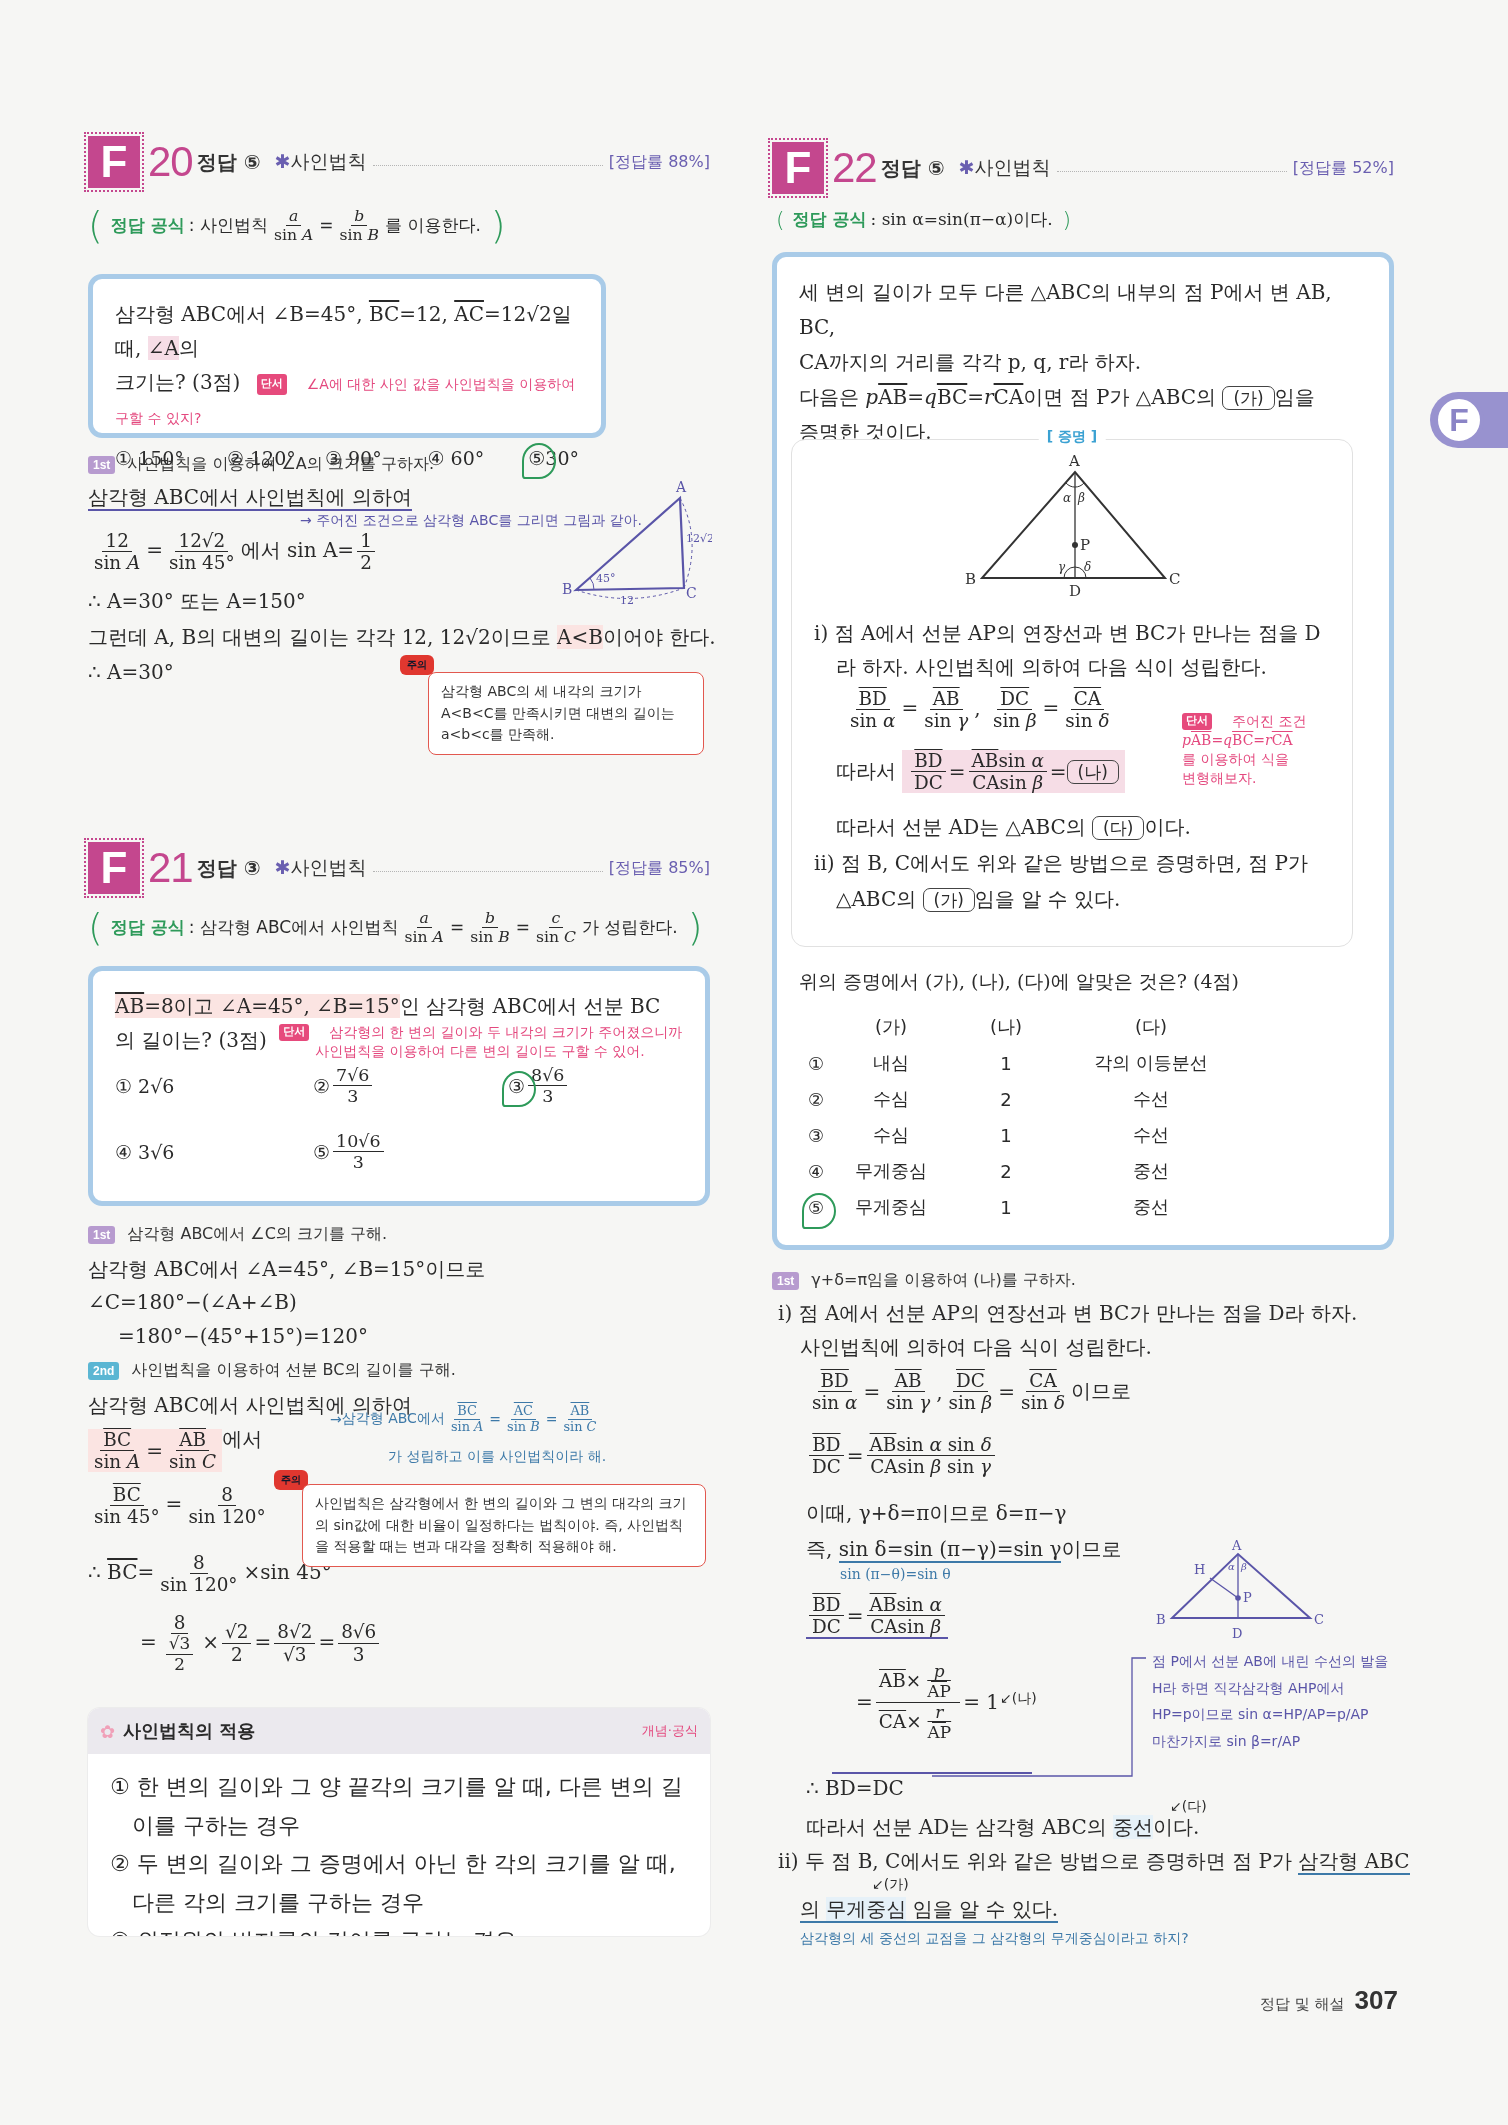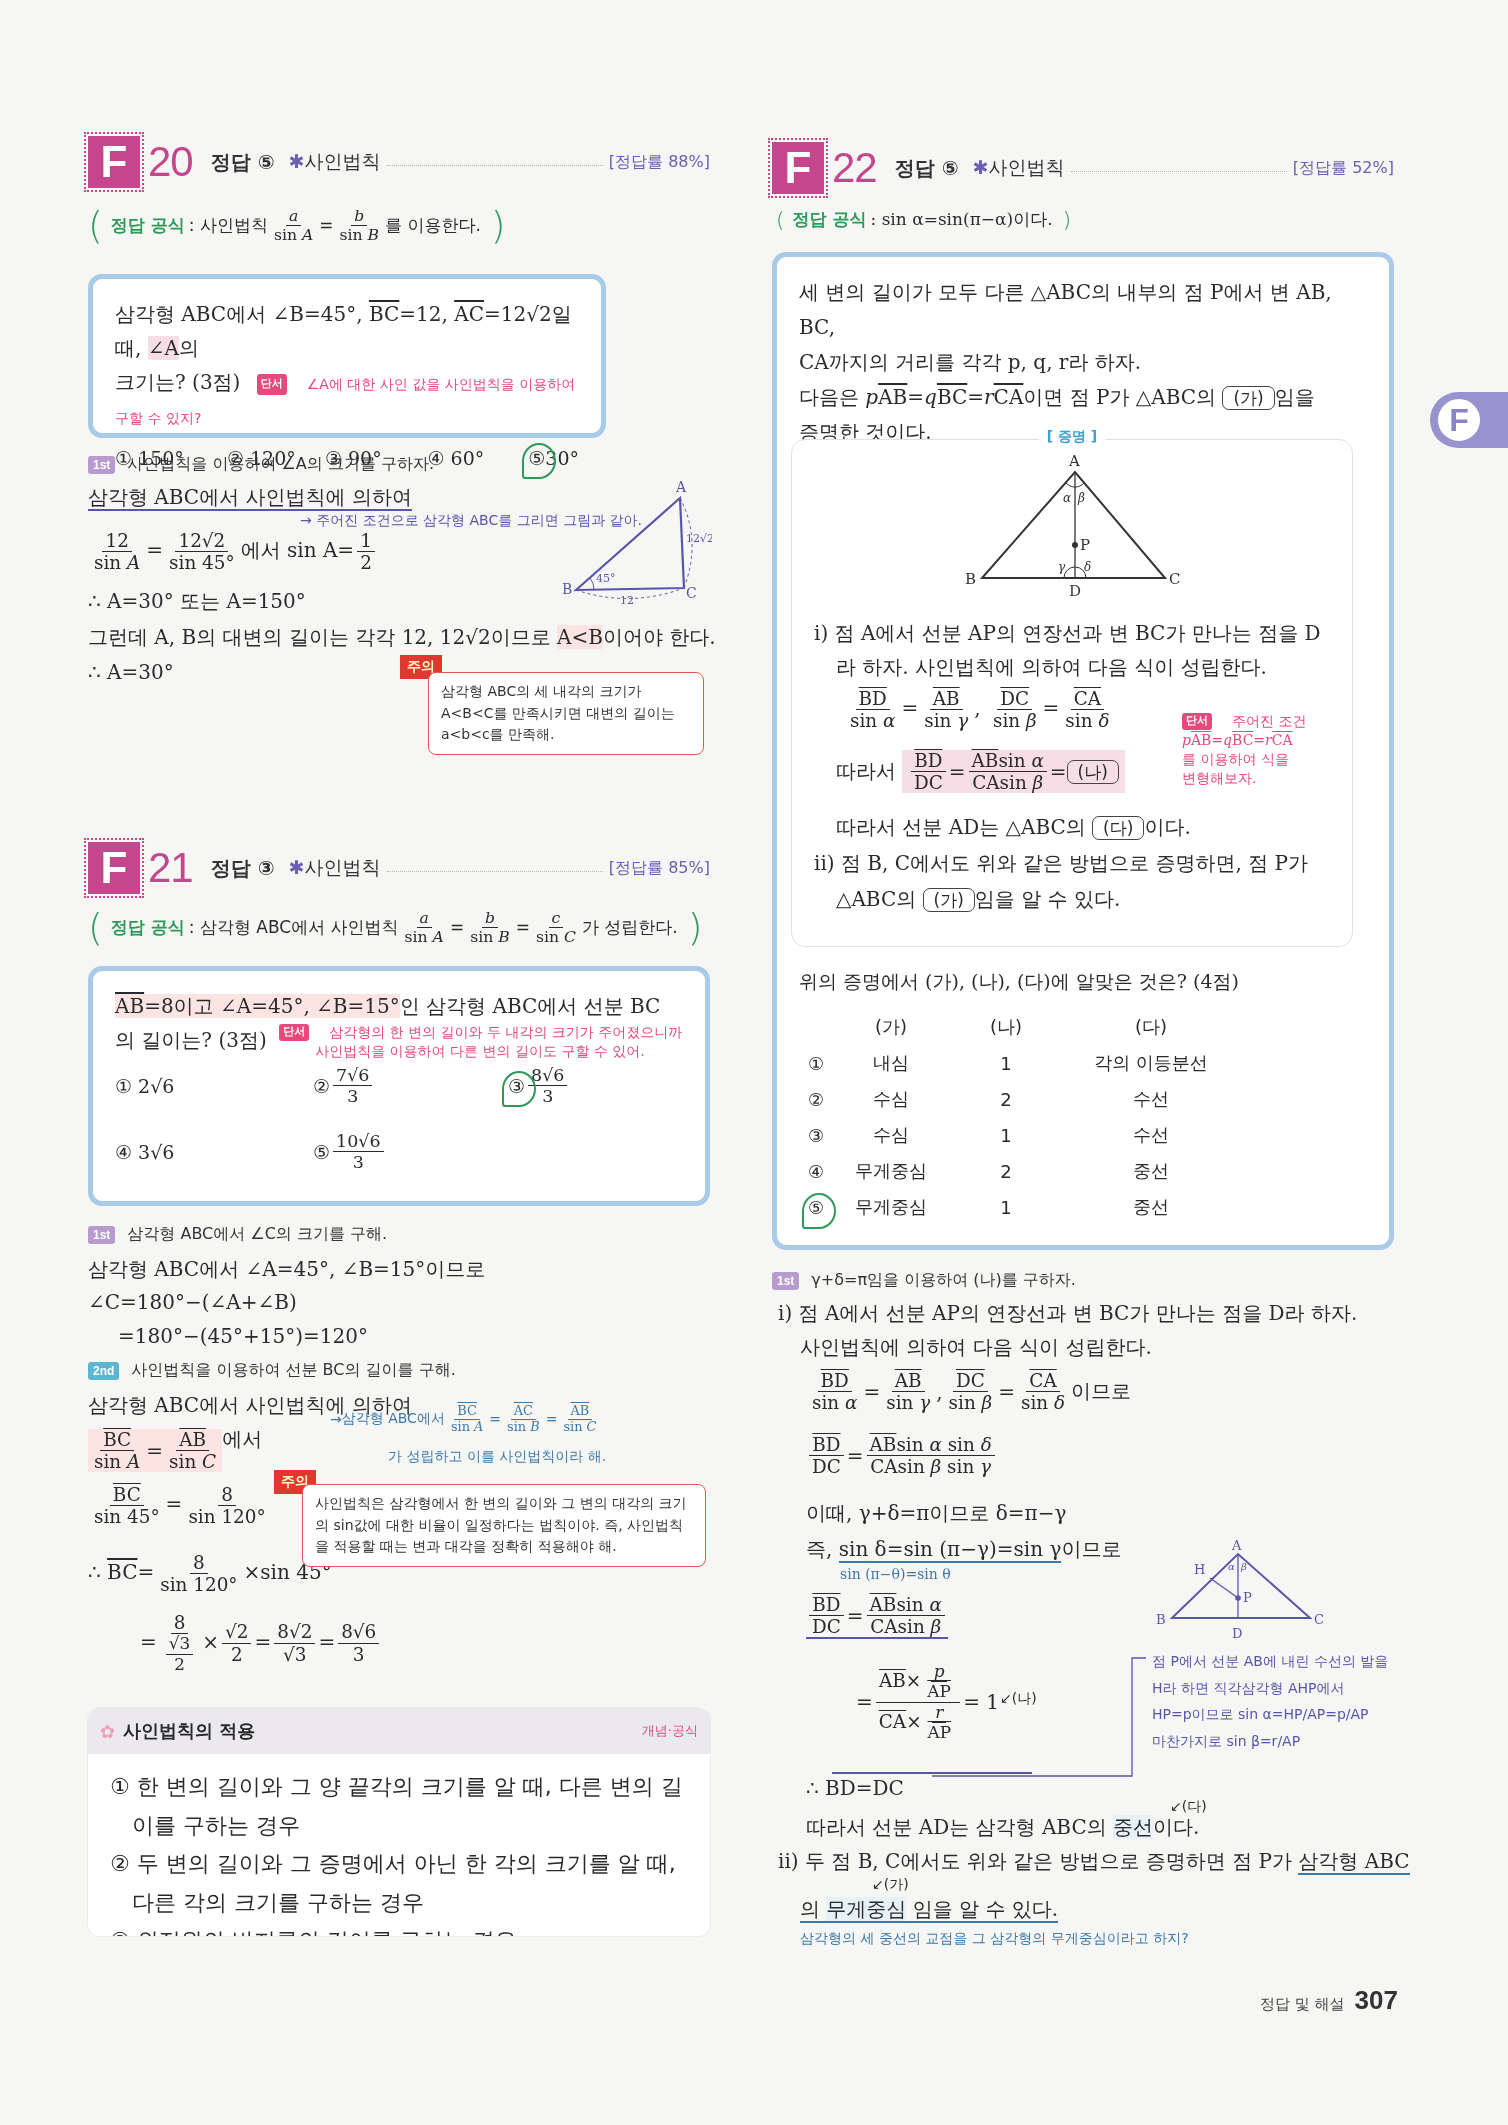--- a/index.html
+++ b/index.html
@@ -4,21 +4,21 @@
 <style>
   * { box-sizing: border-box; margin: 0; padding: 0; }
   html, body { width: 1508px; height: 2125px; background: #f6f6f4; }
   body { position: relative; font-family: "DejaVu Serif", "Liberation Serif", serif; color: #2a2a2a; overflow: hidden; }
   .abs { position: absolute; }
 
   
   .phead { position: absolute; height: 56px; display: flex; align-items: center; width: 622px; }
   .fbox { width: 52px; height: 52px; background: #c4478e; color: #fff; font-family: "Liberation Sans", sans-serif; font-weight: bold; font-size: 44px; display: flex; align-items: center; justify-content: center; outline: 2px dotted #c4478e; outline-offset: 2px; }
   .pnum { font-family: "Liberation Sans", sans-serif; font-size: 42px; color: #c4478e; margin-left: 8px; letter-spacing: -1px; }
-  .ans { font-family: "DejaVu Sans", sans-serif; font-weight: bold; font-size: 20px; margin-left: 18px; color: #333; }
+  .ans { font-family: "DejaVu Sans", sans-serif; font-weight: bold; font-size: 20px; margin-left: 4px; color: #333; }
   .topic { font-family: "DejaVu Sans", sans-serif; font-size: 19px; margin-left: 14px; color: #333; }
   .topic .star { color: #6a5fb0; }
   .dots { flex: 1; border-bottom: 1.5px dotted #b5b5b5; margin: 0 6px; height: 1px; align-self: center; margin-top: 6px; }
   .rate { font-family: "DejaVu Sans", sans-serif; font-size: 16px; color: #6a5fb0; }
 
   
   .key { position: absolute; font-size: 17px; display: flex; align-items: center; font-family: "DejaVu Sans", sans-serif; }
   .brk { color: #2e9a5a; font-size: 38px; font-weight: 300; line-height: 1; }
   .keylabel { color: #2e9a5a; font-weight: bold; margin: 0 4px 0 8px; }
   .frac { display: inline-flex; flex-direction: column; align-items: center; vertical-align: middle; margin: 0 3px; font-family: "DejaVu Serif", serif; font-size: 0.92em; }
@@ -37,21 +37,21 @@
   .circled::before { content: ""; position: absolute; left: -6px; top: -4px; width: 30px; height: 32px; border: 2px solid #2e9a5a; border-radius: 50% 50% 50% 10%; }
 
   .step { font-family: "DejaVu Sans", sans-serif; font-size: 16px; color: #333; display: flex; align-items: center; }
   .stepbadge { display: inline-block; font-family: "Liberation Sans", sans-serif; font-weight: bold; font-size: 12px; color: #fff; padding: 2px 5px; border-radius: 3px; margin-right: 12px; }
   .b1 { background: #b79bcf; }
   .b2 { background: #5bb6d3; }
   .line { position: absolute; font-size: 20px; white-space: nowrap; }
   .note-blue { font-family: "DejaVu Sans", sans-serif; font-size: 14px; color: #5a55a8; }
   .note-teal { font-family: "DejaVu Sans", sans-serif; font-size: 14px; color: #3d79a8; }
   .warnbox { position: absolute; border: 1.5px solid #e2584f; border-radius: 8px; background: #fff; font-family: "DejaVu Sans", sans-serif; font-size: 14px; color: #333; padding: 8px 12px; line-height: 1.55; }
-  .warnflag { position: absolute; background: #e0372f; color: #fef9c3; font-family: "DejaVu Sans", sans-serif; font-weight: bold; font-size: 14px; padding: 3px 7px; border-radius: 0; }
+  .warnflag { position: absolute; background: #e0372f; color: #0f172a; font-family: "DejaVu Sans", sans-serif; font-weight: bold; font-size: 10px; padding: 3px 7px; border-radius: 6px; }
   .hl-pink { background: #fbe4e2; }
   .hl-rose { background: #f6dde6; }
   .uline { border-bottom: 2px solid #5a55a8; }
   .uline-teal { border-bottom: 2px solid #3d79a8; }
 
   .concept { position: absolute; border-radius: 12px; background: #fff; overflow: hidden; box-shadow: 0 0 0 1px #ececec; }
   .concept .ch { background: #ebe9ee; height: 46px; display: flex; align-items: center; padding: 0 12px; font-family: "DejaVu Sans", sans-serif; }
   .concept .ch .title { font-weight: bold; font-size: 18px; margin-left: 8px; }
   .concept .ch .kind { margin-left: auto; font-size: 13px; color: #e4487e; }
   .concept ul { list-style: none; padding: 14px 22px 18px 22px; font-family: "DejaVu Sans", sans-serif; font-size: 22px; line-height: 1.75; }

